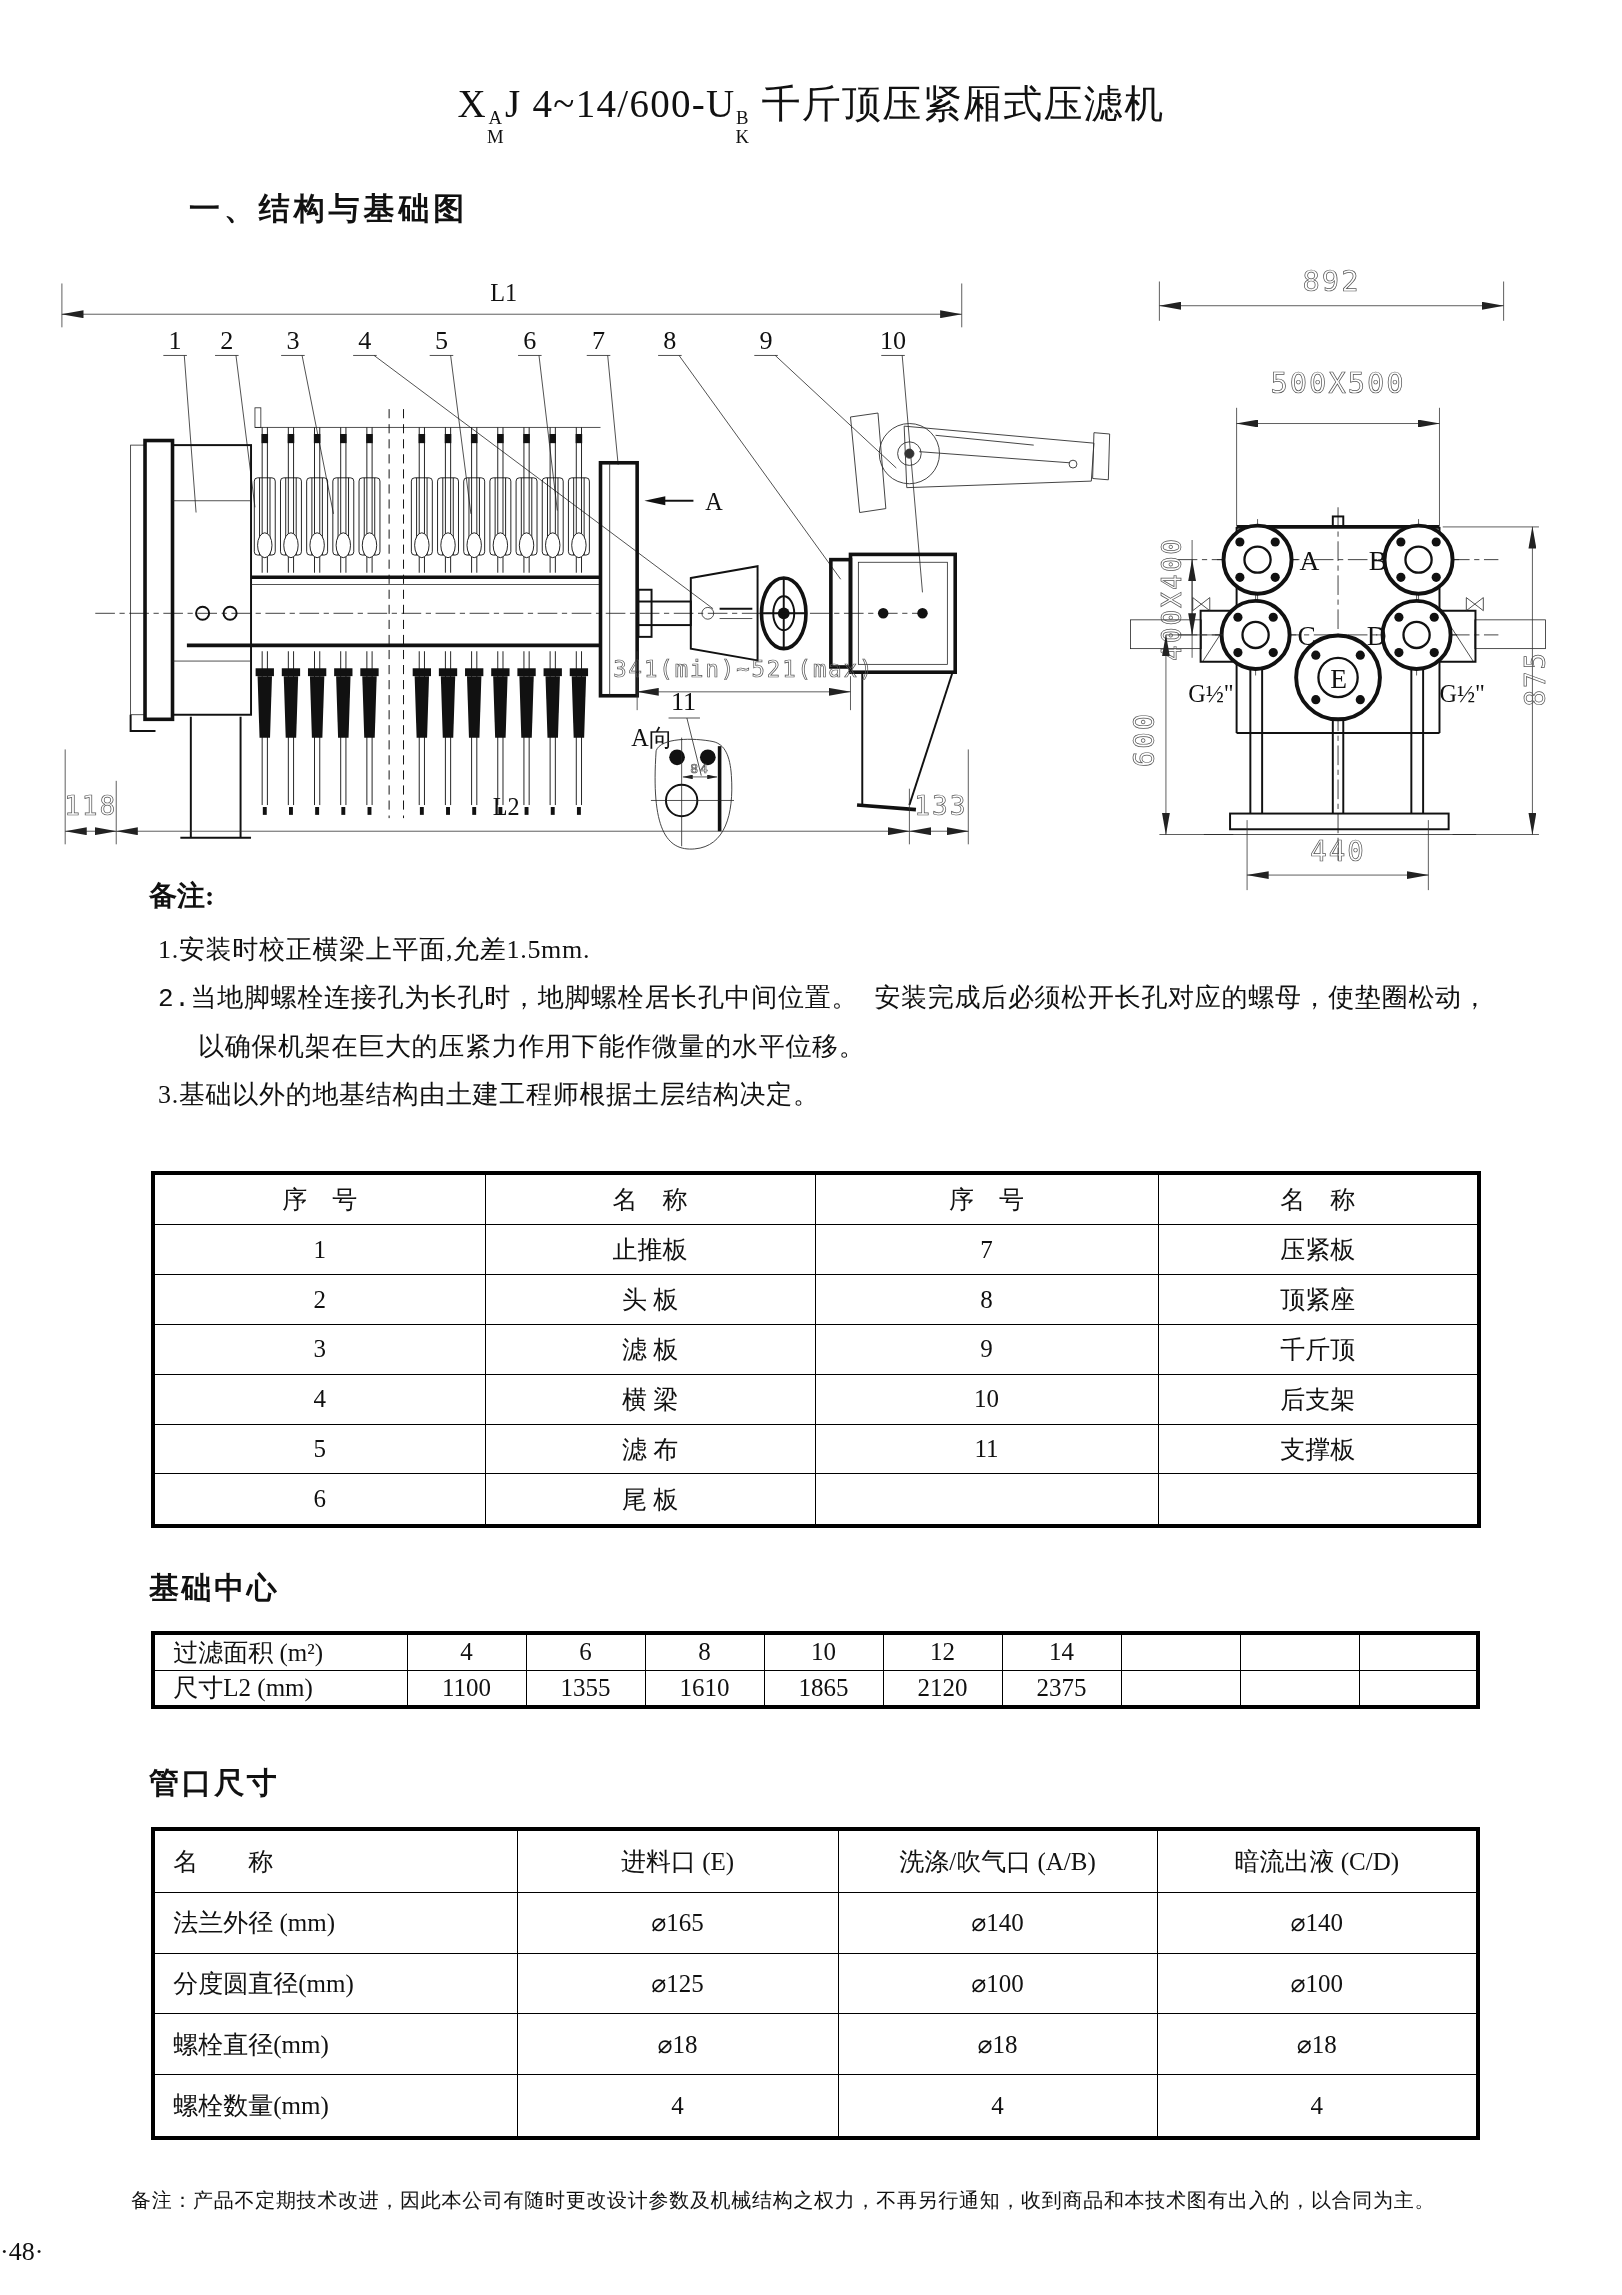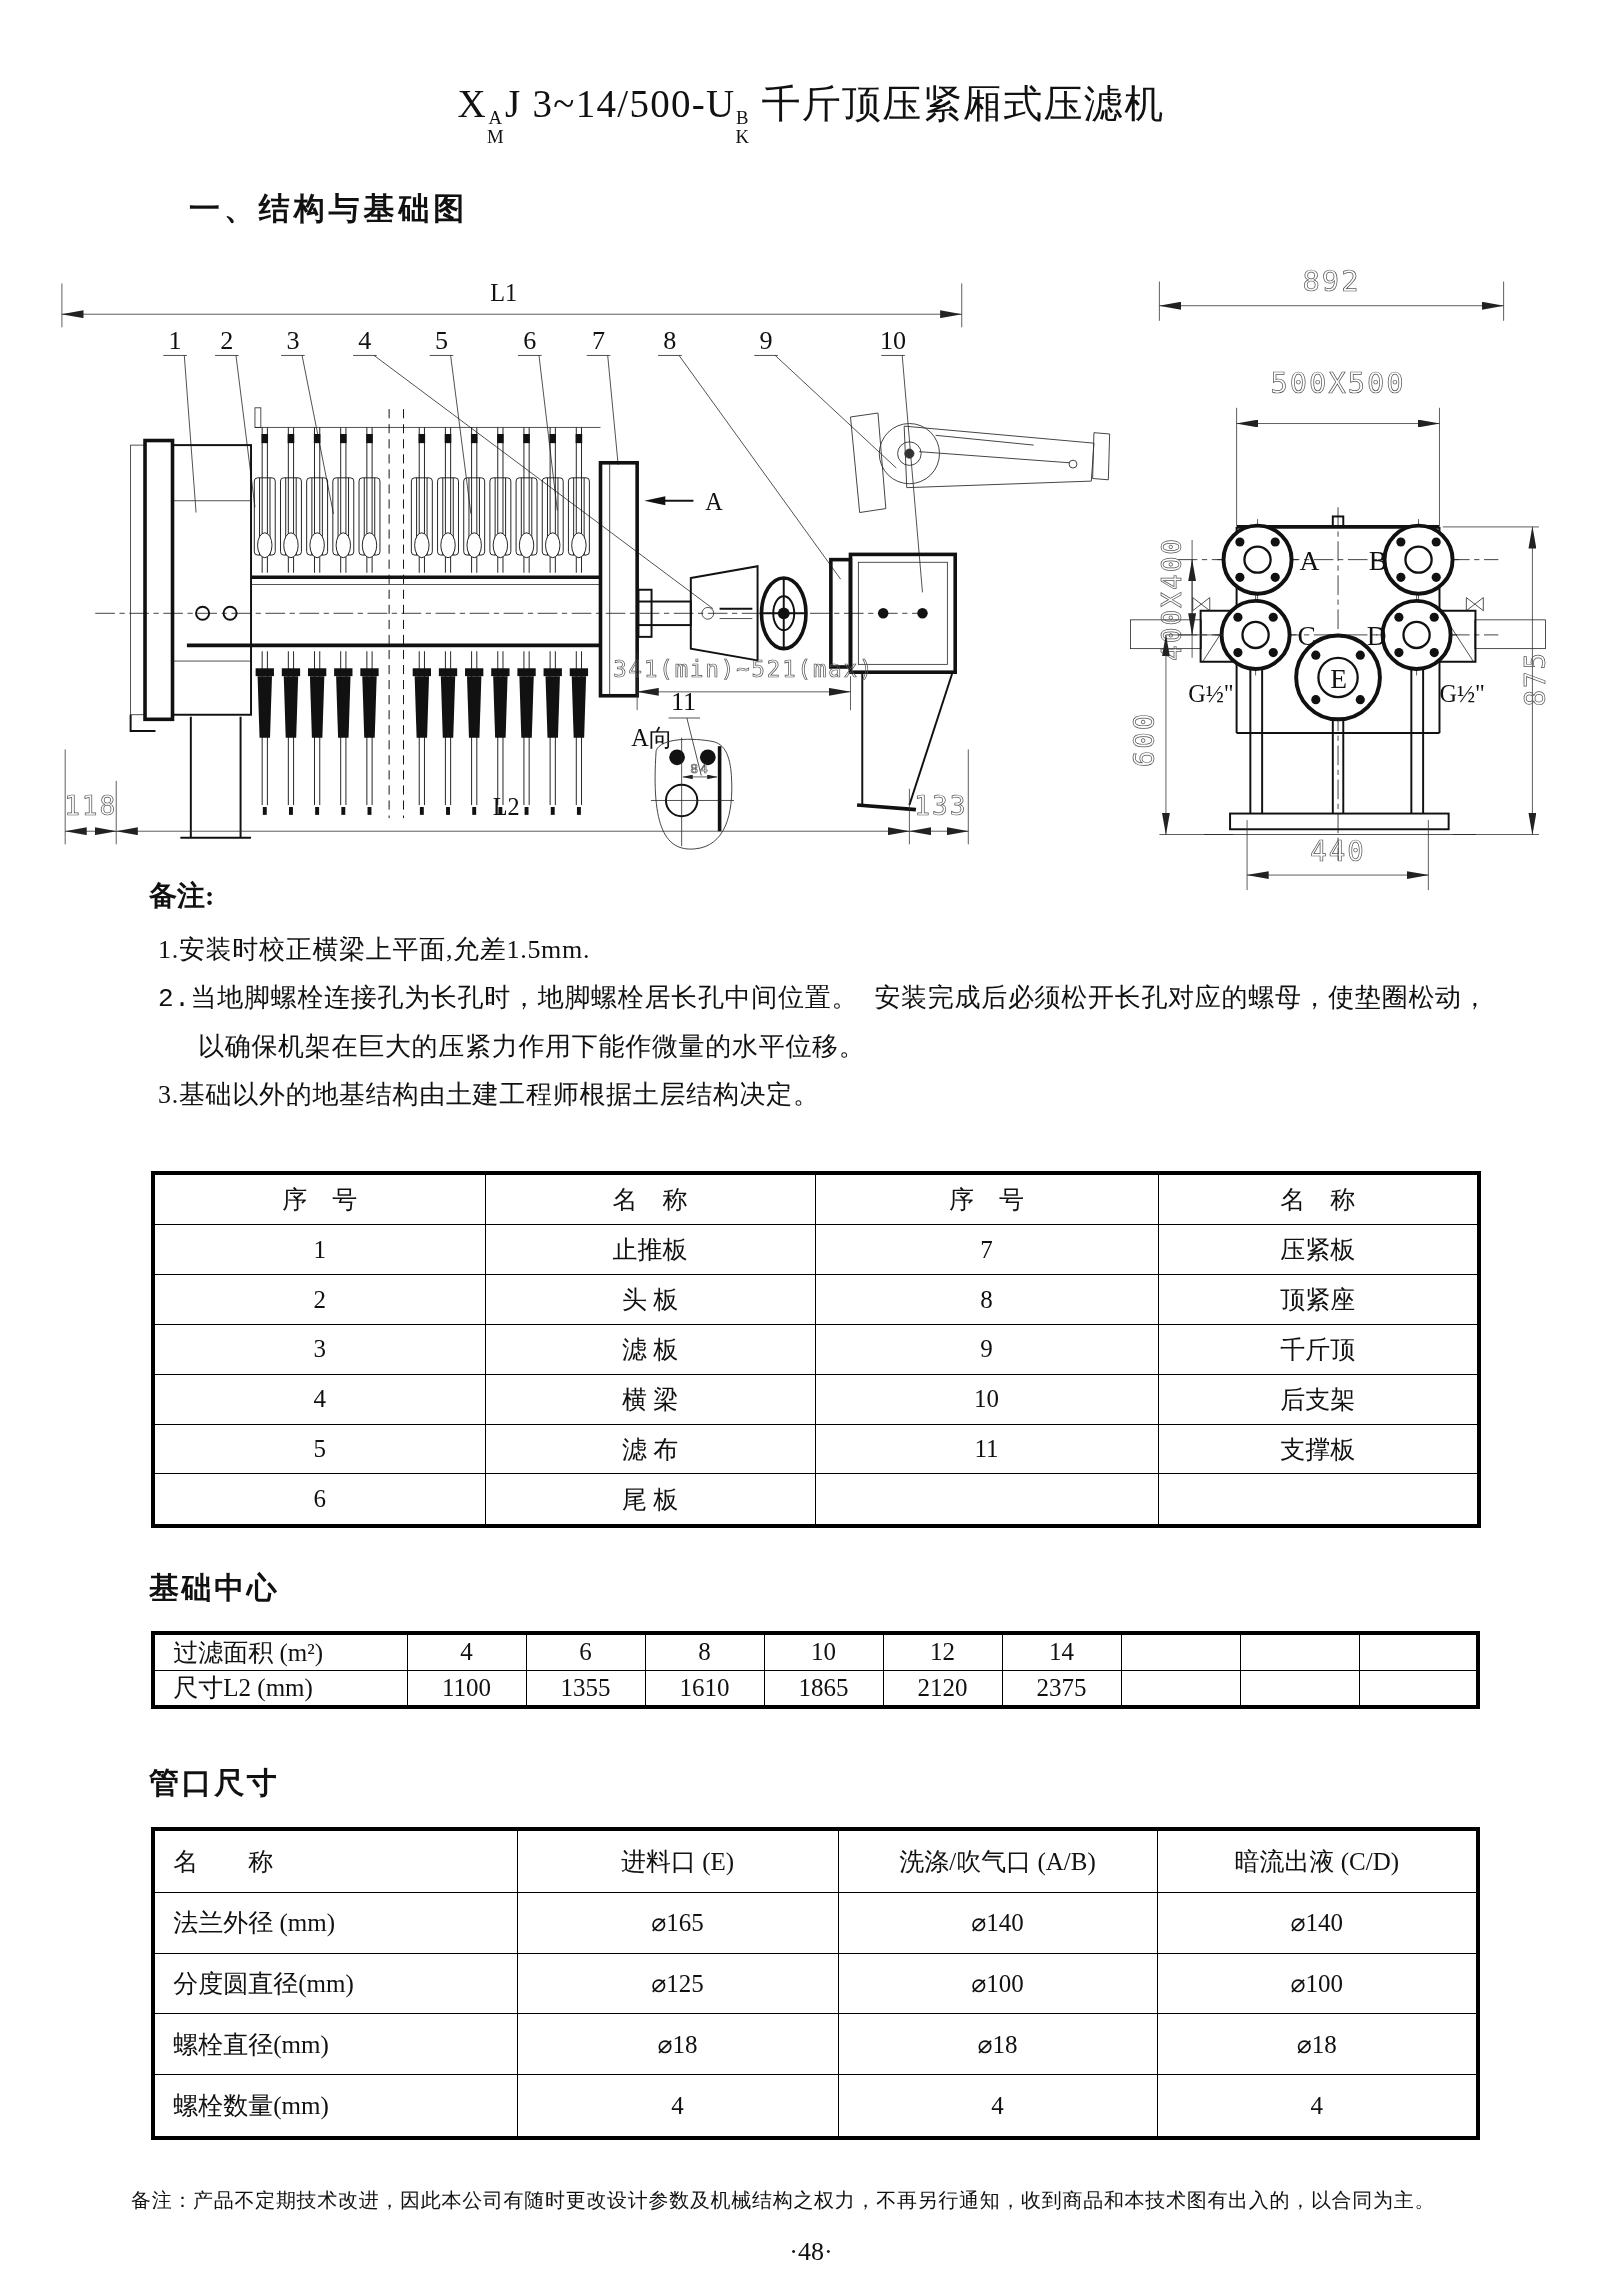--- a/index.html
+++ b/index.html
@@ -12,21 +12,21 @@
   .h1{left:149px;top:188px;font-size:31px;font-weight:bold;letter-spacing:3.9px;margin-left:40px;}
   .h2{font-size:30px;font-weight:bold;letter-spacing:2.6px;}
   .notes-h{left:149px;top:877px;font-size:28px;font-weight:bold;}
   .note{font-size:26px;letter-spacing:0.7px;white-space:nowrap;}
   table{border-collapse:collapse;table-layout:fixed;}
   .ptable{border:4.6px solid #000;}
   .ptable td,.ptable th{border:1.3px solid #000;font-size:25px;font-weight:normal;
         text-align:center;padding:0;overflow:hidden;}
   .lcell{text-align:left !important;padding-left:18.3px !important;}
   .ftr{font-size:20px;letter-spacing:0.7px;white-space:nowrap;}
-  .pnum{left:0;top:2237px;width:1622px;text-align:center;font-size:26px;}
+  .pnum{left:0;top:2237px;width:1622px;text-align:left;font-size:26px;}
   svg text{user-select:none;}
   .co{font-size:40px;fill:#111;}
   .lbl{font-size:37px;fill:#111;}
   .flbl{font-size:42px;fill:#111;}
   .dimtxt{font-family:"DejaVu Sans Mono",monospace;fill:none;stroke:#555;stroke-width:1.1;
           letter-spacing:3px;}
   .thin{stroke:#222;stroke-width:1.2;fill:none;}
   .med{stroke:#111;stroke-width:3;fill:none;}
   .thick{stroke:#111;stroke-width:5.5;fill:none;}
   .mech{stroke:#333;stroke-width:1.4;fill:none;}
@@ -34,21 +34,21 @@
   .cl{stroke:#111;stroke-width:1.2;stroke-dasharray:30 7 8 7;fill:none;}
   .brk{stroke:#111;stroke-width:1.5;stroke-dasharray:14 9;fill:none;}
 </style>
 </head>
 <body>
 
 <div class="abs title">
   <span>X</span><span class="stack">
       <span>A</span>
       <span>M</span>
-    </span><span>J 3~14/500-U</span><span class="stack">
+    </span><span>J 4~14/600-U</span><span class="stack">
       <span>B</span>
       <span>K</span>
     </span>
   <span>千斤顶压紧厢式压滤机</span>
 </div>
 
 <div class="abs h1">一、结构与基础图</div>
 
 <svg class="abs" style="left:39px;top:252px;" width="1551" height="648" viewBox="0 0 2370 990">
   <defs>

